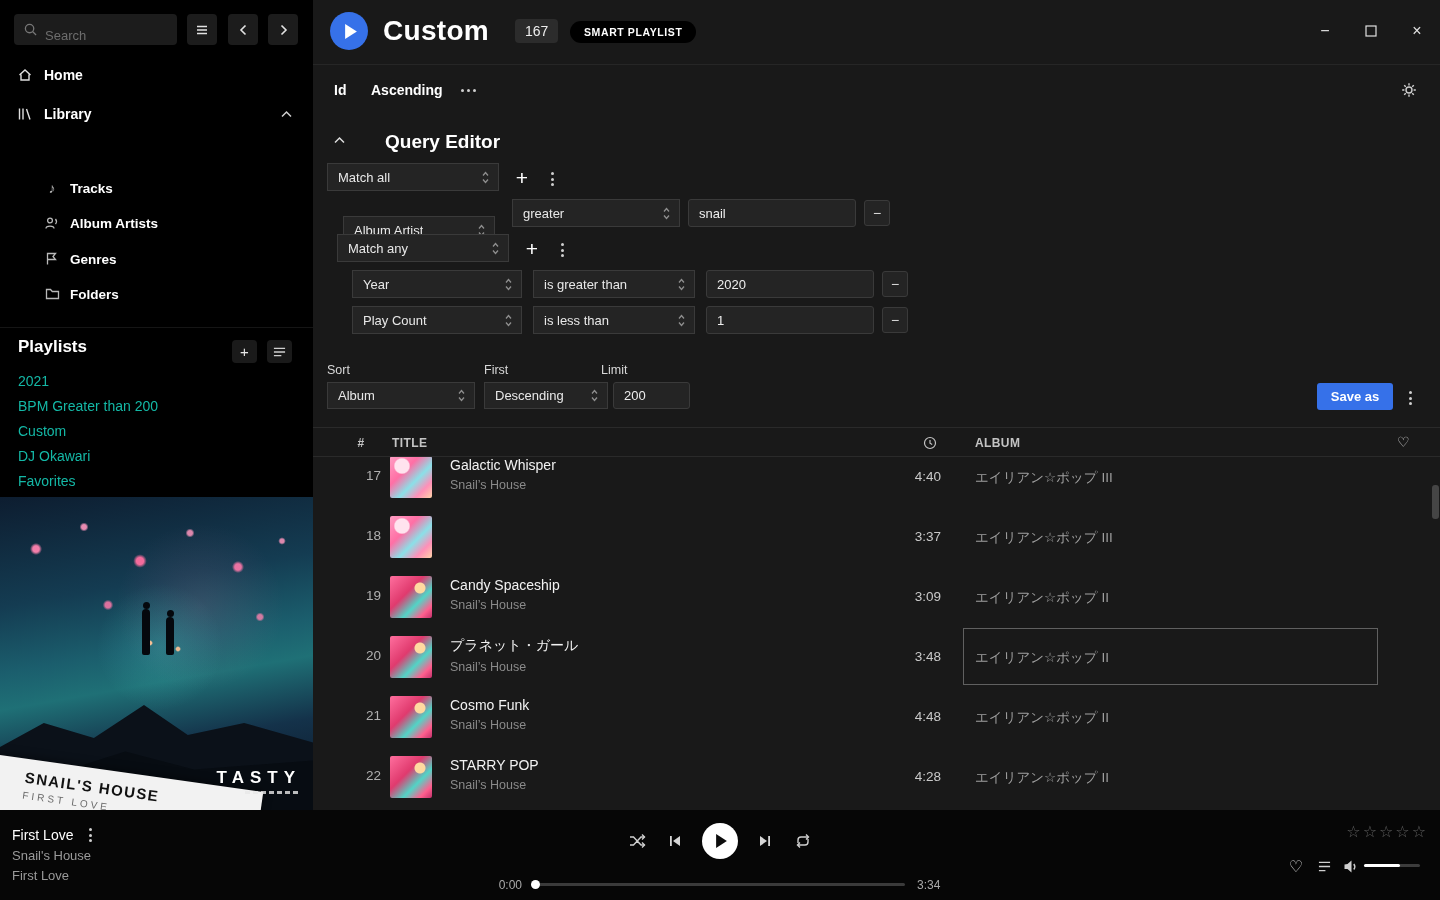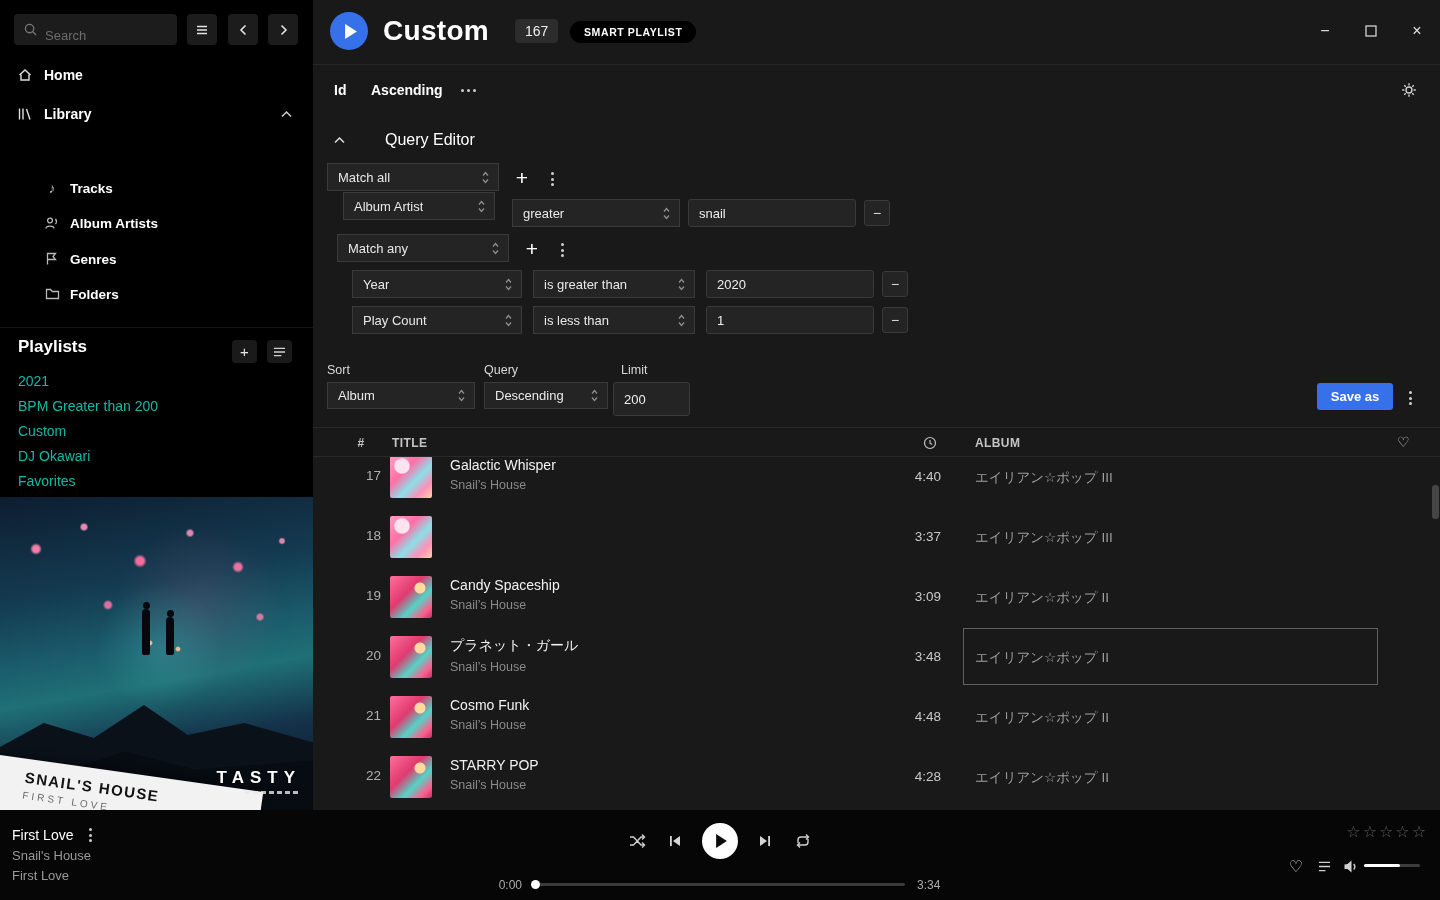--- a/index.html
+++ b/index.html
@@ -67,21 +67,21 @@
   .win-controls { position:absolute; right:8px; top:16px; display:flex; gap:16px; }
   .win-btn { width:30px; height:30px; display:flex; align-items:center; justify-content:center; color:#e0e0e0; font-size:16px; }
   .main-divider { position:absolute; left:0; top:64px; width:100%; height:1px; background:#262626; }
 
   .tb-text { position:absolute; top:82px; font-size:14px; font-weight:700; color:#fff; }
   .hdots { position:absolute; display:inline-flex; gap:3px; }
   .hdots i, .vdots i { width:3px; height:3px; border-radius:50%; background:#cfcfcf; display:block; }
   .vdots { position:absolute; display:inline-flex; flex-direction:column; gap:2.5px; padding:4px; }
   .icon-abs { position:absolute; display:flex; align-items:center; justify-content:center; }
 
-  .qe-label { position:absolute; left:72px; top:131px; font-size:16px; font-weight:400;text-align:right; }
+  .qe-label { position:absolute; left:72px; top:131px; font-size:19px; font-weight:700;text-align:right; }
   .sel { position:absolute; height:28px; background:#242424; border:1px solid #3a3a3a; border-radius:0;
     display:flex; align-items:center; justify-content:space-between; padding:0 8px 0 10px; font-size:13px; color:#e8e8e8; cursor:pointer; }
   .sel .lbl { white-space:nowrap; overflow:hidden; }
   .tin { position:absolute; height:28px; background:#242424; border:1px solid #3a3a3a; border-radius:3px; color:#eee; font-size:13px; padding:0 10px; font-family:inherit; outline:none; }
   .plus-btn { position:absolute; width:26px; height:26px; display:flex; align-items:center; justify-content:center; font-size:21px; font-weight:400; color:#fff; line-height:1; }
   .minus-btn { position:absolute; width:26px; height:26px; background:#242424; border:1px solid #3a3a3a; border-radius:3px; display:flex; align-items:center; justify-content:center; color:#ddd; font-size:14px; }
   .sort-label { position:absolute; top:363px; font-size:12.5px; color:#d8d8d8; }
   .save-btn { position:absolute; right:47px; top:383px; width:76px; height:27px; background:#3671e9; border-radius:3px; font-size:13px; font-weight:700; color:#fff; display:flex; align-items:center; justify-content:center; }
 
   .thead { position:absolute; left:0; top:427px; width:100%; height:30px; background:#191919; border-top:1px solid #2a2a2a; border-bottom:1px solid #2a2a2a; z-index:5; }
@@ -279,21 +279,21 @@
   </div>
   <button class="plus-btn" style="left:196px;top:164px">
       <span>+</span>
     </button>
   <button class="vdots" style="left:234px;top:168px">
       <i></i>
       <i></i>
       <i></i>
     </button>
 
-  <div class="sel" style="left:30px;top:192px;width:152px">
+  <div class="sel" style="left:30px;top:216px;width:152px">
     <span class="lbl">Album Artist</span>
     <svg width="9" height="15" viewBox="0 0 9 15">
         <path d="M2 5.5 L4.5 2.5 L7 5.5 M2 9.5 L4.5 12.5 L7 9.5" fill="none" stroke="#8f8f8f" stroke-width="1.3"></path>
       </svg>
   </div>
   <div class="sel" style="left:199px;top:199px;width:168px">
     <span class="lbl">greater</span>
     <svg width="9" height="15" viewBox="0 0 9 15">
         <path d="M2 5.5 L4.5 2.5 L7 5.5 M2 9.5 L4.5 12.5 L7 9.5" fill="none" stroke="#8f8f8f" stroke-width="1.3"></path>
       </svg>
@@ -346,35 +346,35 @@
     <svg width="9" height="15" viewBox="0 0 9 15">
         <path d="M2 5.5 L4.5 2.5 L7 5.5 M2 9.5 L4.5 12.5 L7 9.5" fill="none" stroke="#8f8f8f" stroke-width="1.3"></path>
       </svg>
   </div>
   <input class="tin" style="left: 393px; top: 306px; width: 168px;" value="1">
   <button class="minus-btn" style="left:569px;top:307px">
       <span>−</span>
     </button>
 
   <div class="sort-label" style="left:14px">Sort</div>
-  <div class="sort-label" style="left:171px">Query</div>
-  <div class="sort-label" style="left:308px">Limit</div>
+  <div class="sort-label" style="left:171px">First</div>
+  <div class="sort-label" style="left:288px">Limit</div>
   <div class="sel" style="left:14px;top:382px;width:148px;height:27px">
     <span class="lbl">Album</span>
     <svg width="9" height="15" viewBox="0 0 9 15">
         <path d="M2 5.5 L4.5 2.5 L7 5.5 M2 9.5 L4.5 12.5 L7 9.5" fill="none" stroke="#8f8f8f" stroke-width="1.3"></path>
       </svg>
   </div>
   <div class="sel" style="left:171px;top:382px;width:124px;height:27px">
     <span class="lbl">Descending</span>
     <svg width="9" height="15" viewBox="0 0 9 15">
         <path d="M2 5.5 L4.5 2.5 L7 5.5 M2 9.5 L4.5 12.5 L7 9.5" fill="none" stroke="#8f8f8f" stroke-width="1.3"></path>
       </svg>
   </div>
-  <input class="tin" style="left: 300px; top: 382px; width: 77px; height: 34px;" value="200">
+  <input class="tin" style="left: 300px; top: 382px; width: 77px; height: 27px;" value="200">
   <button class="save-btn">Save as</button>
   <button class="vdots" style="right:24px;top:387px">
       <i></i>
       <i></i>
       <i></i>
     </button>
 
   <div class="thead">
     <span class="th" style="left:38px;width:20px;text-align:center">#</span>
     <span class="th" style="left:79px">TITLE</span>

